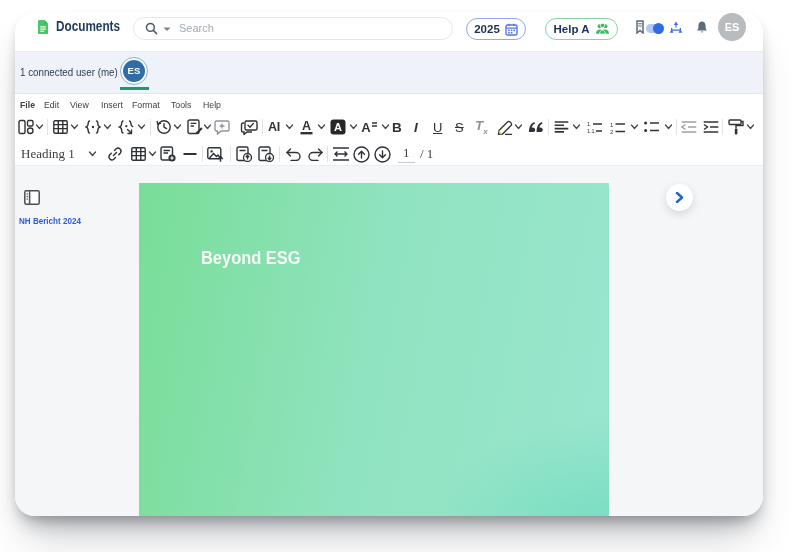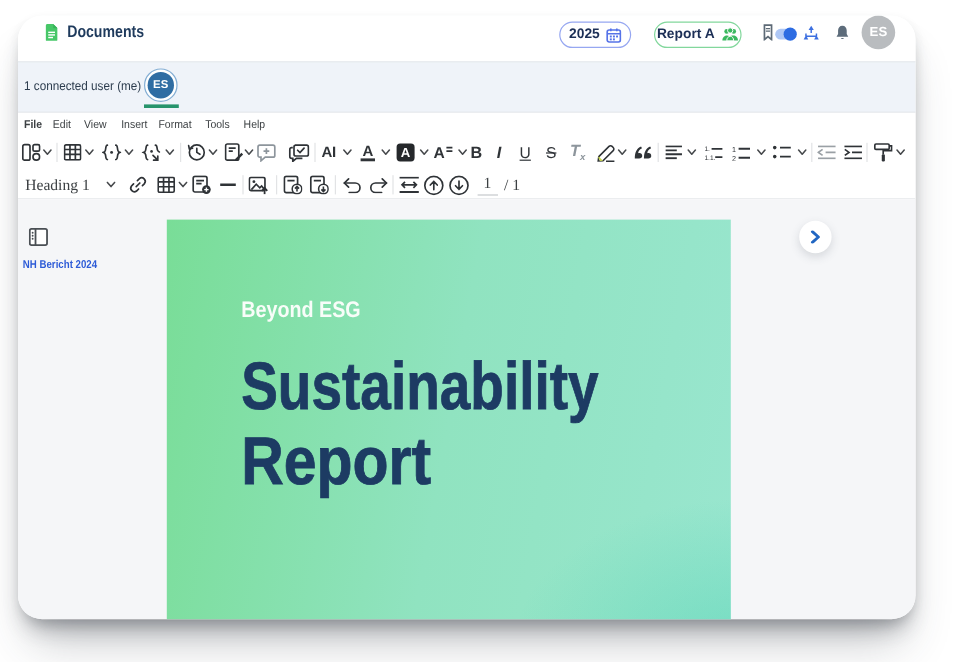--- a/index.html
+++ b/index.html
@@ -66,36 +66,46 @@
 
   <div class="header">
     <svg class="logo" width="11" height="16" viewBox="0 0 11 16">
       <path d="M1.5 0 H7 L11 4 V14.5 A1.5 1.5 0 0 1 9.5 16 H1.5 A1.5 1.5 0 0 1 0 14.5 V1.5 A1.5 1.5 0 0 1 1.5 0 Z" fill="#47c768"></path>
       <path d="M7 0 L11 4 H7.8 A0.8 0.8 0 0 1 7 3.2 Z" fill="#36b258"></path>
       <rect x="2.4" y="7" width="6.2" height="1.3" fill="#fff"></rect>
       <rect x="2.4" y="9.4" width="6.2" height="1.3" fill="#fff"></rect>
       <rect x="2.4" y="11.8" width="4.4" height="1.3" fill="#fff"></rect>
     </svg>
     <div class="brand">Documents</div>
+    <div class="search">
+      <svg class="mag" width="13" height="13" viewBox="0 0 13 13">
+          <circle cx="5.4" cy="5.4" r="3.9" fill="none" stroke="#4a5a68" stroke-width="1.5"></circle>
+          <line x1="8.4" y1="8.4" x2="11.6" y2="11.6" stroke="#4a5a68" stroke-width="1.5" stroke-linecap="round"></line>
+        </svg>
+      <svg class="car" width="8" height="5" viewBox="0 0 8 5">
+          <path d="M0.5 0.5 L4 4 L7.5 0.5 Z" fill="#7a838c"></path>
+        </svg>
+      <div class="ph">Search</div>
+    </div>
     <div class="pill year">
         <span>2025</span>
       <svg width="13" height="13" viewBox="0 0 13 13">
           <rect x="1" y="2" width="11" height="10" rx="1.6" fill="none" stroke="#5673e8" stroke-width="1.4"></rect>
           <line x1="1" y1="5.2" x2="12" y2="5.2" stroke="#5673e8" stroke-width="1.2"></line>
           <line x1="4" y1="0.8" x2="4" y2="3" stroke="#5673e8" stroke-width="1.4"></line>
           <line x1="9" y1="0.8" x2="9" y2="3" stroke="#5673e8" stroke-width="1.4"></line>
           <rect x="3.2" y="6.6" width="1.6" height="1.6" fill="#5673e8"></rect>
           <rect x="5.8" y="6.6" width="1.6" height="1.6" fill="#5673e8"></rect>
           <rect x="8.4" y="6.6" width="1.6" height="1.6" fill="#5673e8"></rect>
           <rect x="3.2" y="9" width="1.6" height="1.6" fill="#5673e8"></rect>
           <rect x="5.8" y="9" width="1.6" height="1.6" fill="#5673e8"></rect>
         </svg>
     </div>
     <div class="pill group">
-        <span>Report A</span>
+        <span>Help A</span>
       <svg width="15" height="12" viewBox="0 0 15 12">
           <circle cx="4.6" cy="3.2" r="2" fill="#3bb85f"></circle>
           <circle cx="10.4" cy="3.2" r="2" fill="#3bb85f"></circle>
           <circle cx="7.5" cy="2.4" r="2.2" fill="#3bb85f" stroke="#fff" stroke-width="0.8"></circle>
           <path d="M1 10.8 C1 7.9 3 6.6 4.8 6.6 C5.6 6.6 6.3 6.8 6.9 7.2 C7.8 6.8 8.4 6.6 10.2 6.6 C12 6.6 14 7.9 14 10.8 Z" fill="#3bb85f"></path>
           <path d="M4.6 11 C4.6 8.6 6 7.2 7.5 7.2 C9 7.2 10.4 8.6 10.4 11 Z" fill="#3bb85f" stroke="#fff" stroke-width="0.8"></path>
         </svg>
     </div>
 
     <svg class="hicons" style="left:621px; top:7px;" width="8" height="14" viewBox="0 0 8 14">
@@ -503,24 +513,20 @@
     <svg class="side-ic" width="16" height="15" viewBox="0 0 16 15">
         <rect x="0.8" y="0.8" width="14.4" height="13.4" rx="1.5" fill="#fff" stroke="#4a4f54" stroke-width="1.5"></rect>
         <line x1="5.6" y1="0.8" x2="5.6" y2="14.2" stroke="#4a4f54" stroke-width="1.5"></line>
         <circle cx="3.2" cy="4" r="0.8" fill="#4a4f54"></circle>
         <circle cx="3.2" cy="6.5" r="0.8" fill="#4a4f54"></circle>
         <circle cx="3.2" cy="9" r="0.8" fill="#4a4f54"></circle>
       </svg>
     <div class="side-tx">NH Bericht 2024</div>
     <div class="page">
       <div class="kicker">Beyond ESG</div>
-      <div class="title">
-          <span class="l l1">Sustainability</span>
-          <span class="l l2">Report</span>
-        </div>
     </div>
     <div class="next">
       <svg width="9" height="11" viewBox="0 0 9 11">
           <path d="M2 1 L7 5.5 L2 10" fill="none" stroke="#2166c2" stroke-width="2.4" stroke-linecap="round" stroke-linejoin="round"></path>
         </svg>
     </div>
   </div>
 
 </div>
 

